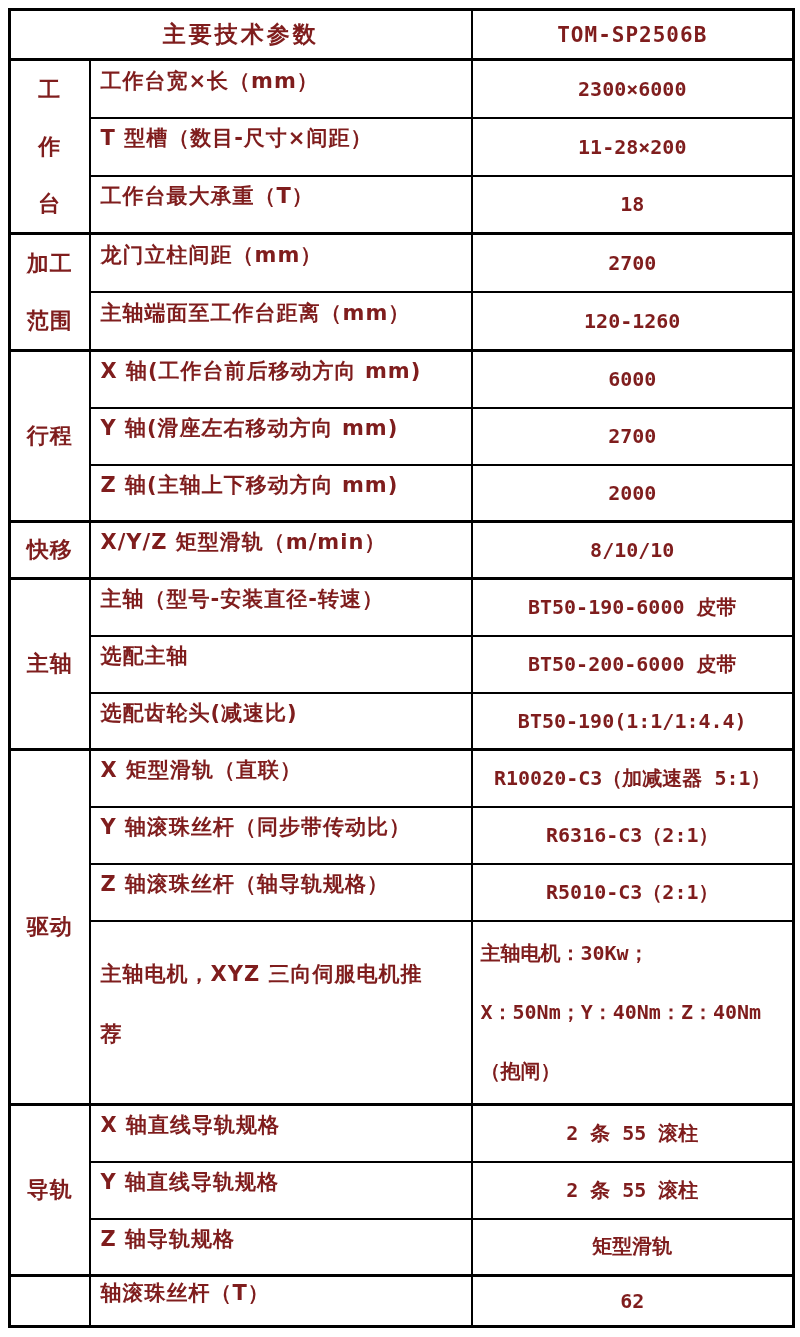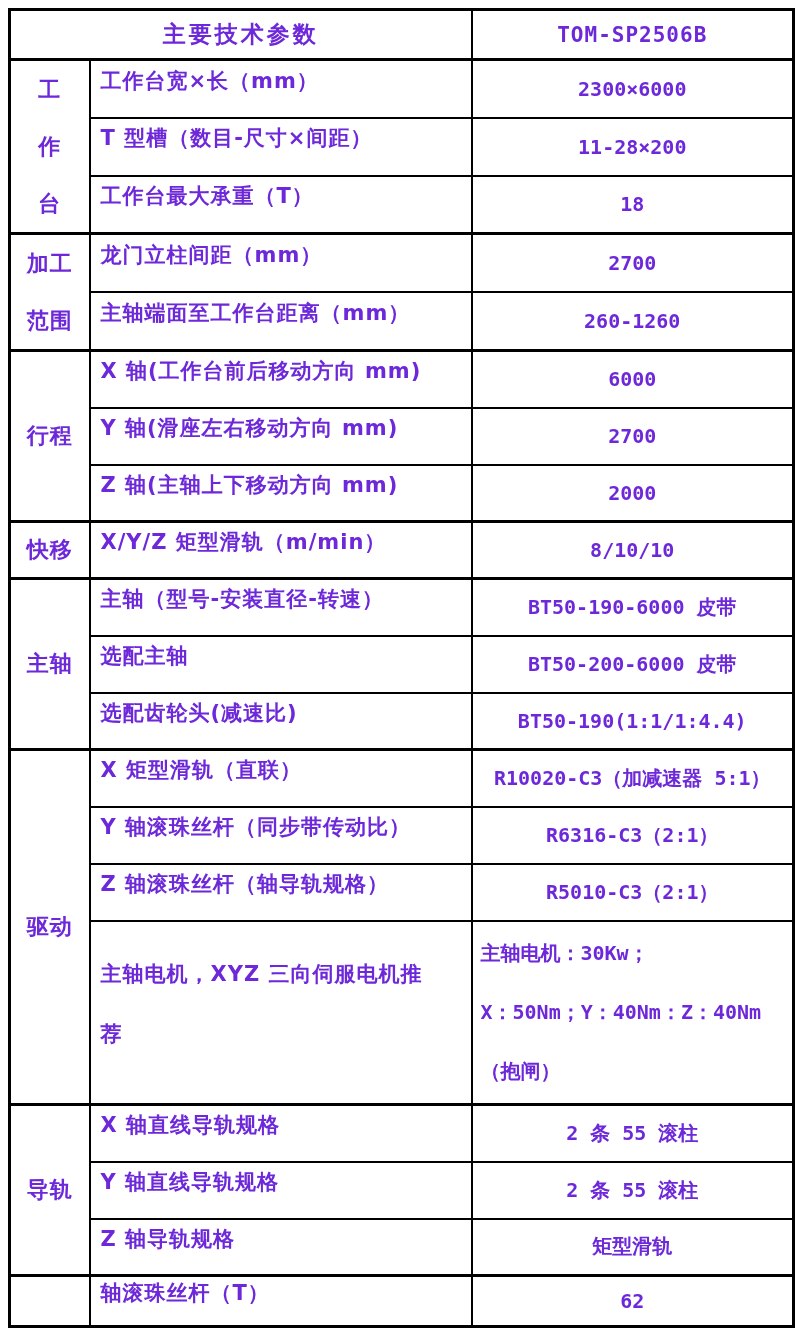--- a/index.html
+++ b/index.html
@@ -24,21 +24,21 @@
     height: 1319px;
     border: 3px solid #000000;
     background: #ffffff;
   }
   col.c-group { width: 80px; }
   col.c-param { width: 382px; }
   col.c-value { width: 322px; }
 
   td {
     border: 2px solid #000000;
-    color: #6d28d9;
+    color: #7f1d1d;
     vertical-align: middle;
     box-sizing: border-box;
     overflow: hidden;
   }
   tr.group-start > td { border-top-width: 3px; }
   tr.header-row > td { border-bottom-width: 3px; }
 
   .header-title {
     text-align: center;
     font: bold 23px "DejaVu Sans", "Liberation Sans", sans-serif;
@@ -115,21 +115,21 @@
         <tr class="row-normal group-start">
           <td class="group-cell" rowspan="2">
             <div class="vline">加工</div>
             <div class="vline">范围</div>
           </td>
           <td class="param-cell">龙门立柱间距（mm）</td>
           <td class="value-cell">2700</td>
         </tr>
         <tr class="row-normal">
           <td class="param-cell">主轴端面至工作台距离（mm）</td>
-          <td class="value-cell">260-1260</td>
+          <td class="value-cell">120-1260</td>
         </tr>
         <tr class="row-normal group-start">
           <td class="group-cell" rowspan="3">行程</td>
           <td class="param-cell">X 轴(工作台前后移动方向 mm)</td>
           <td class="value-cell">6000</td>
         </tr>
         <tr class="row-normal">
           <td class="param-cell">Y 轴(滑座左右移动方向 mm)</td>
           <td class="value-cell">2700</td>
         </tr>

